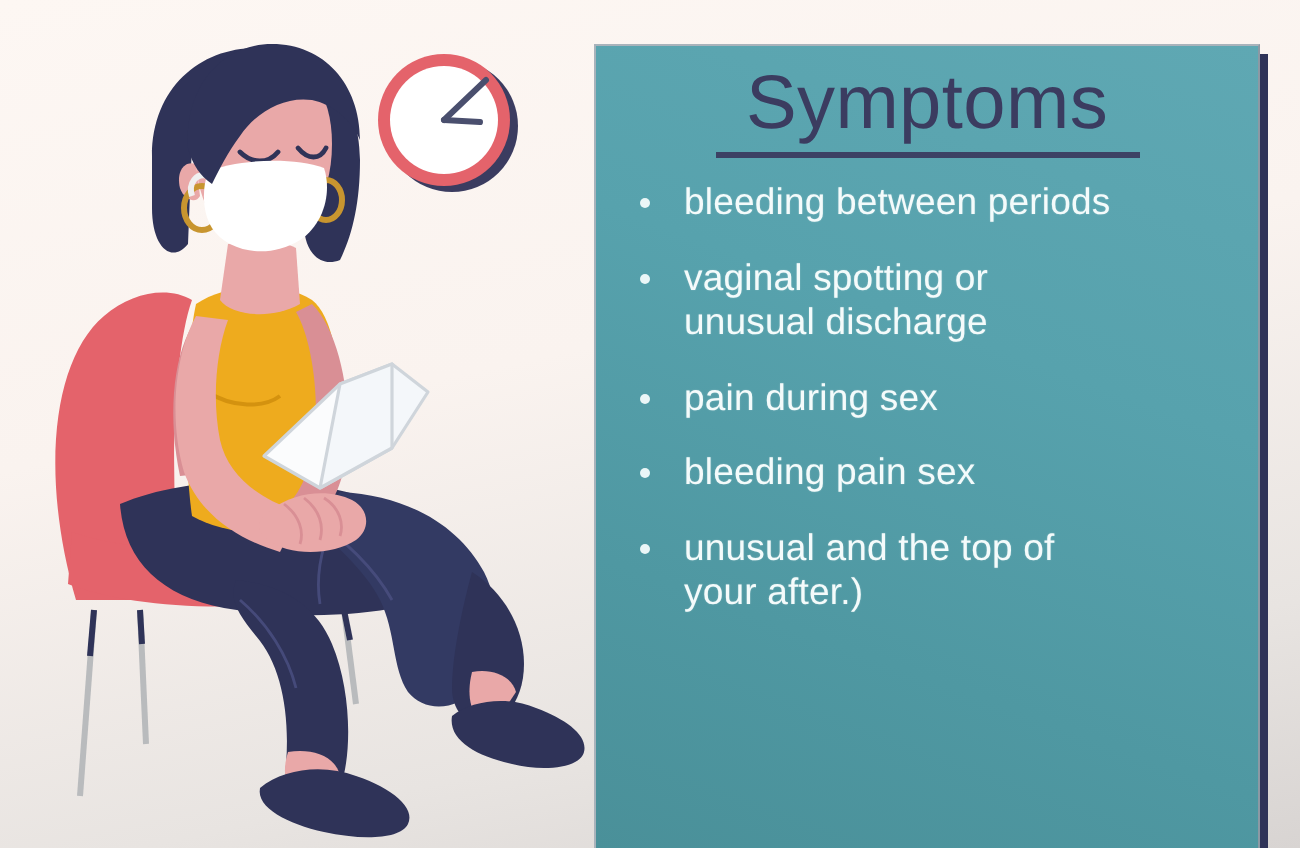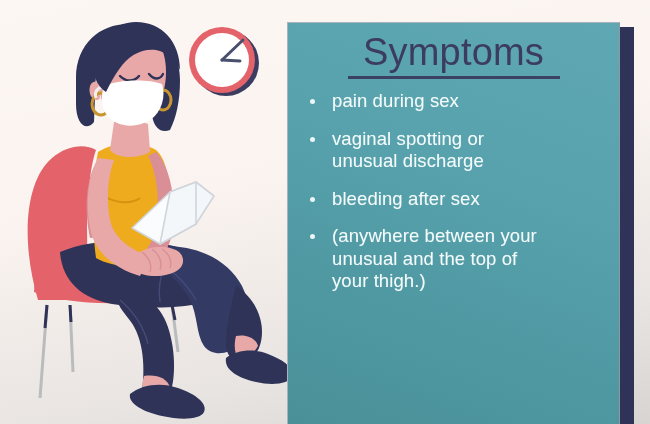--- a/index.html
+++ b/index.html
@@ -34,21 +34,21 @@
   .panel-shadow {
     position: absolute;
     left: 303px;
     top: 27px;
     width: 331px;
     height: 397px;
     background: #2f3358;
   }
   .panel {
     position: absolute;
-    left: 287px;
+    left: 297px;
     top: 22px;
     width: 333px;
     height: 402px;
     background: linear-gradient(200deg, #5fa8b3 0%, #57a2ad 38%, #4f98a2 72%, #4a9099 100%);
     border-top: 1px solid #a9b3bb;
     border-left: 1px solid #a9b3bb;
     border-right: 1px solid #8c99a4;
     box-sizing: border-box;
   }
 
@@ -218,40 +218,43 @@
   </div>
 
   <div class="panel-shadow"></div>
 
   <div class="panel">
     <h1 class="panel-title">Symptoms</h1>
     <div class="title-rule"></div>
 
     <ul class="bullets">
 
-
-      <li class="bullet">
-        <span class="dot"></span>
-        <span class="line">pain during sex</span>
+      <li class="bullet">
+        <span class="dot"></span>
+        <span class="line">bleeding between periods</span>
       </li>
 
       <li class="bullet">
         <span class="dot"></span>
         <span class="line">vaginal spotting or</span>
         <span class="line">unusual discharge</span>
       </li>
 
       <li class="bullet">
         <span class="dot"></span>
-        <span class="line">bleeding after sex</span>
-      </li>
-
-      <li class="bullet">
-        <span class="dot"></span>
-        <span class="line">(anywhere between your</span>
+        <span class="line">pain during sex</span>
+      </li>
+
+      <li class="bullet">
+        <span class="dot"></span>
+        <span class="line">bleeding pain sex</span>
+      </li>
+
+      <li class="bullet">
+        <span class="dot"></span>
         <span class="line">unusual and the top of</span>
-        <span class="line">your thigh.)</span>
+        <span class="line">your after.)</span>
       </li>
 
     </ul>
   </div>
 
 </div>
 
 </body></html>

